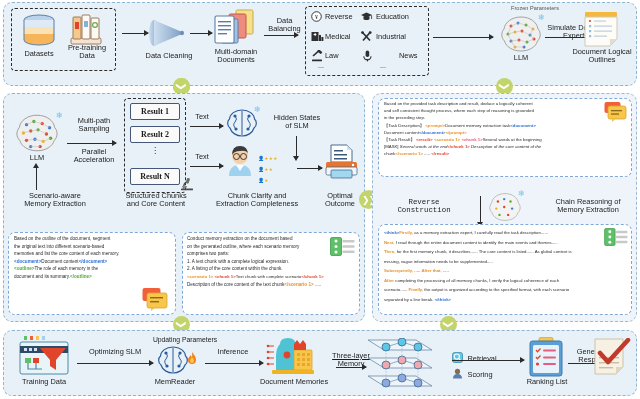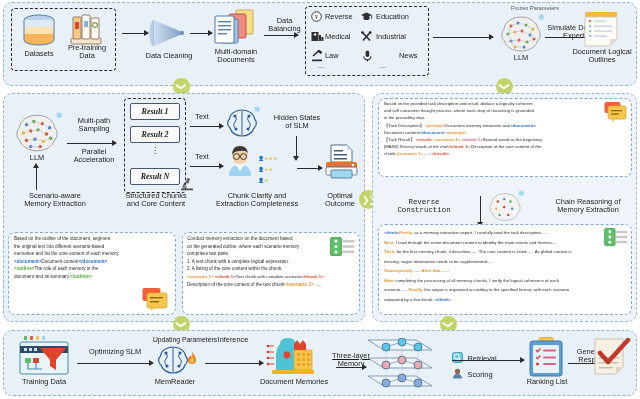--- a/index.html
+++ b/index.html
@@ -38,21 +38,21 @@
   .tag-green{color:#57a83c;font-weight:bold;}
   .tag-red{color:#e0452c;font-weight:bold;}
   .tag-orange{color:#e8912b;font-weight:bold;}
   .tag-pink{color:#e0607f;font-weight:bold;}
   .it{font-style:italic;}
 
   
   .resbox{background:#fafafa;border:1.1px solid #44567a;border-radius:2px;
           display:flex;align-items:center;justify-content:center;
           font-family:"Liberation Serif","DejaVu Serif",serif;
-          font-style:italic;font-weight:bold;font-size:8px;color:#1b1b1b;}
+          font-weight:bold;font-size:8px;color:#1b1b1b;}
 
   
   .snow{color:#6fc2e8;font-size:8px;line-height:1;}
 
   
   .star{color:#f0b323;font-size:4.6px;letter-spacing:0.4px;}
   .stick{color:#4a4a4a;font-size:5px;}
 
   .brain-svg{display:block;}
   .ic{display:block;}
@@ -617,21 +617,21 @@
     </svg>
   </div>
   <div class="abs" style="left:187px;top:352px;width:10px;height:13px;">
     <svg class="ic" width="10" height="13" viewBox="0 0 10 13">
       <path d="M5 0 C7 3 9 4.5 9 8 A4 4 0 0 1 1 8 C1 5.5 3 5 3.5 3 C4.2 4.5 5 5 5 5 C5.5 3.5 5 2 5 0 Z" fill="#f2821f"></path>
       <path d="M5 5 C6 6.5 7 7.2 7 9 A2 2 0 0 1 3 9 C3 7.6 4.3 6.6 5 5 Z" fill="#f7c64b"></path>
     </svg>
   </div>
   <div class="abs lbl" style="left:142px;top:378px;width:66px;">MemReader</div>
 
-  <div class="abs lbl" style="left:204px;top:336px;width:58px;">Inference</div>
+  <div class="abs lbl" style="left:204px;top:348px;width:58px;">Inference</div>
   <div class="abs arrow-h" style="left:205px;top:363px;width:58px;"></div>
 
   <div class="abs" style="left:266px;top:336px;width:48px;height:40px;">
     <svg class="ic" width="48" height="40" viewBox="0 0 48 40">
       <path d="M14 8 Q14 2 22 2 Q30 2 30 10 V34 H10 V20 Q10 12 14 8 Z" fill="#4fc3d4"></path>
       <rect x="28" y="14" width="18" height="20" rx="1" fill="#f7c64b" stroke="#d9a52f" stroke-width="0.8"></rect>
       <g fill="#e8a72b">
         <rect x="31" y="17" width="3" height="3"></rect>
           <rect x="36" y="17" width="3" height="3"></rect>
           <rect x="41" y="17" width="3" height="3"></rect>

